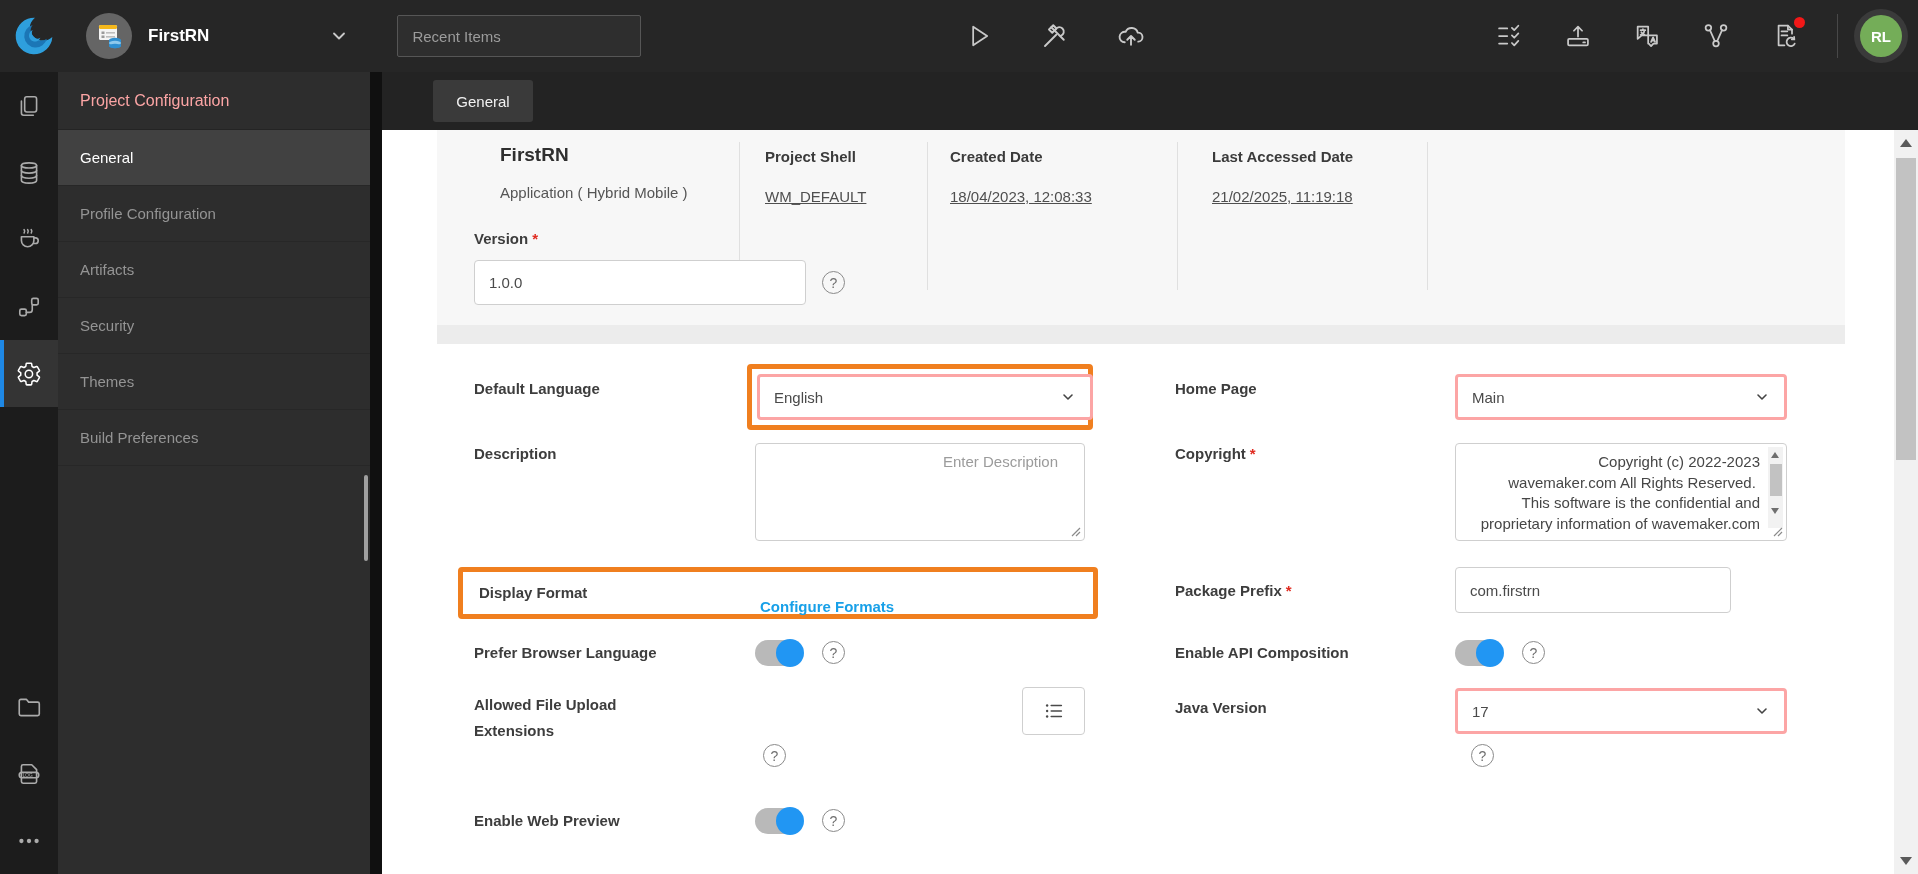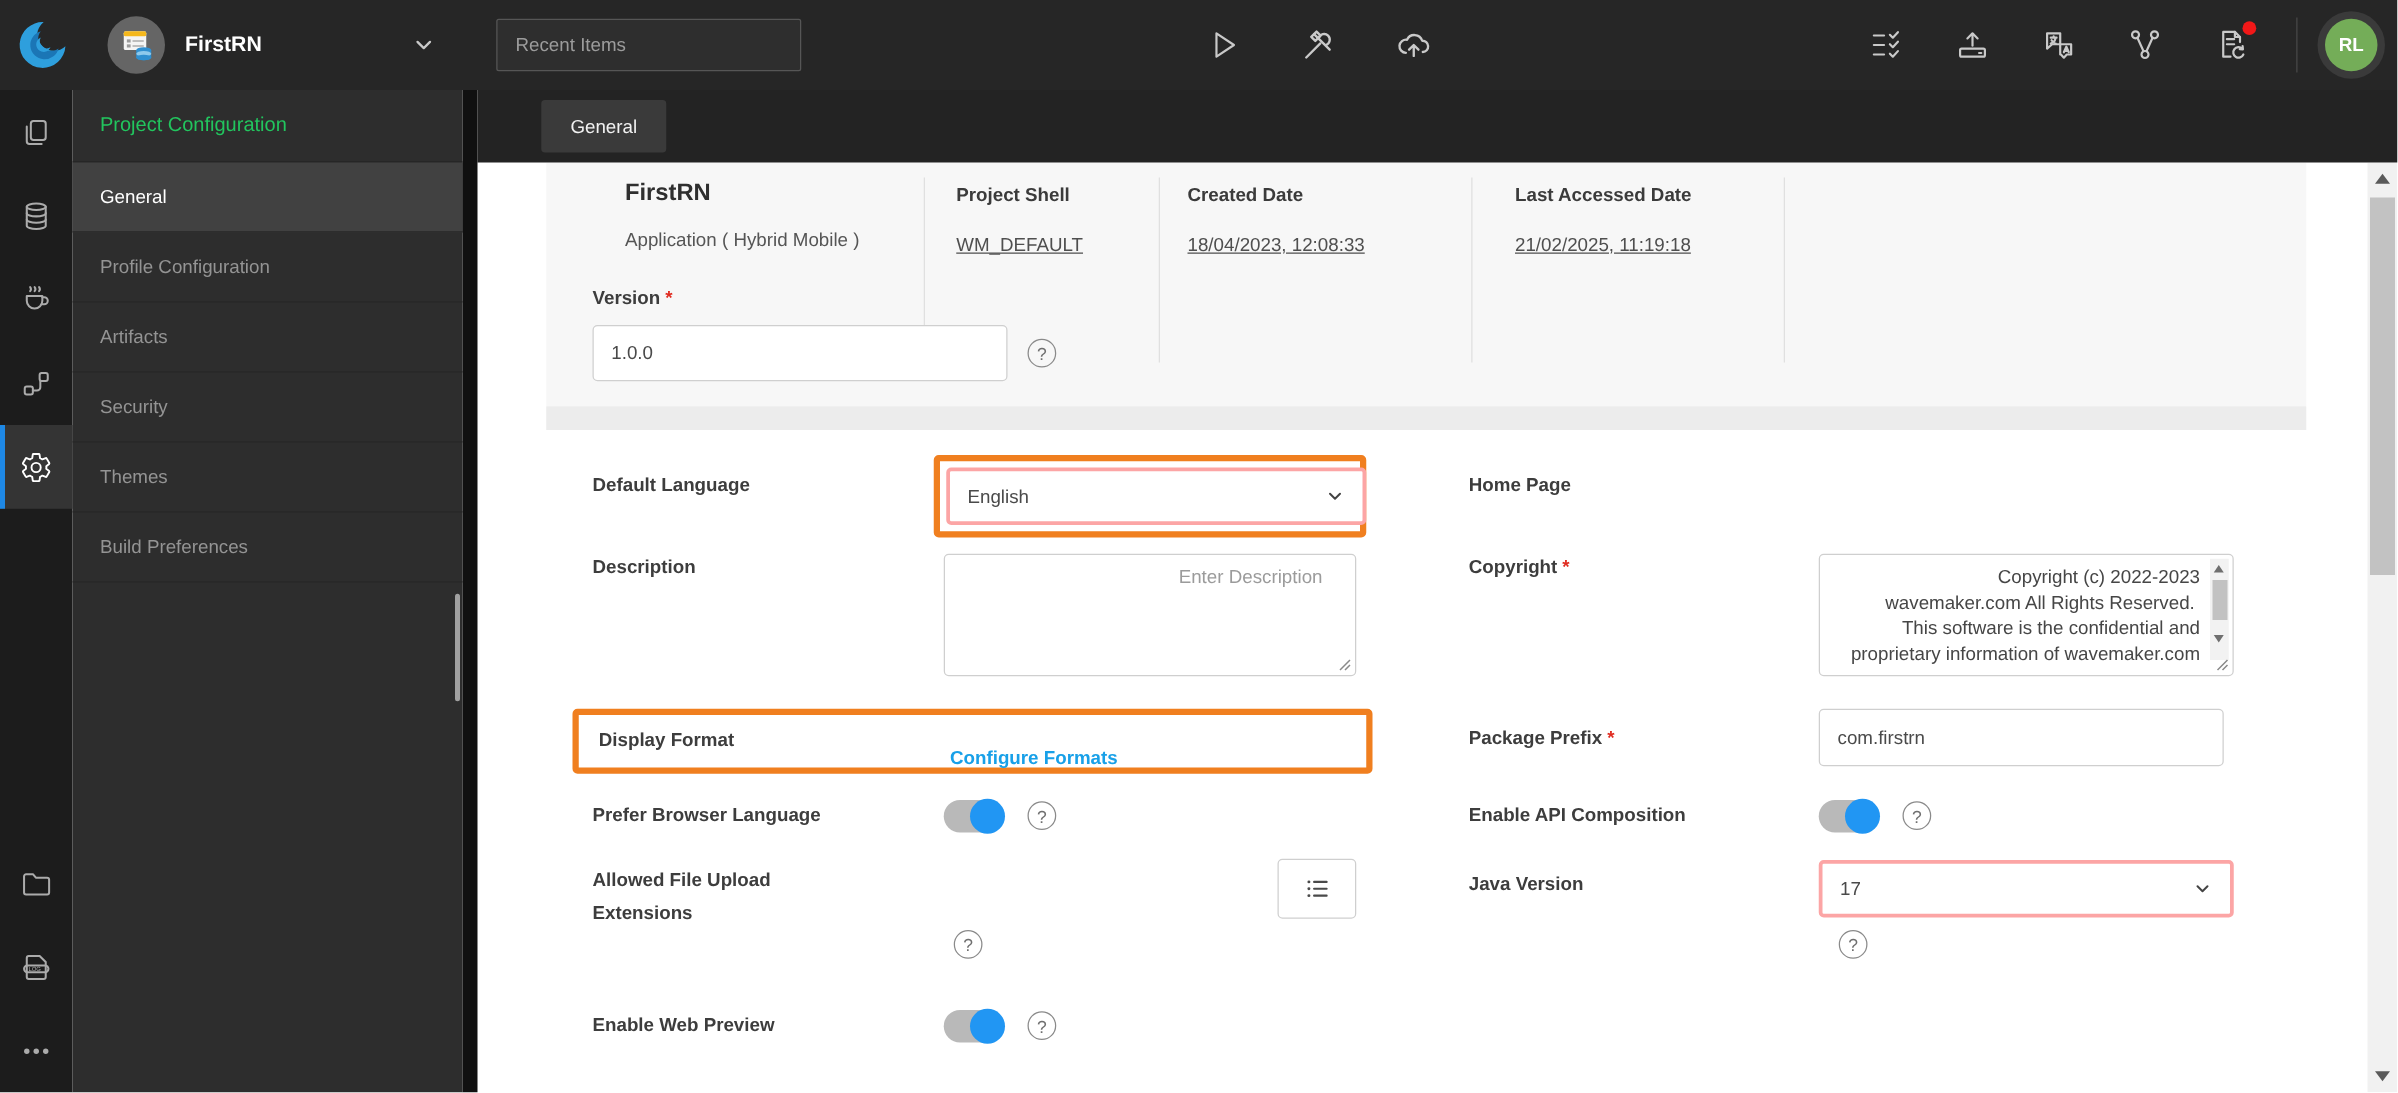--- a/index.html
+++ b/index.html
@@ -35,21 +35,21 @@
           display:flex; flex-direction:column; z-index:20; }
   .rail-item { width:58px; height:67px; display:flex; align-items:center; justify-content:center;
                position:relative; cursor:pointer; }
   .rail-item.active { background:#343434; }
   .rail-item.active::before { content:''; position:absolute; left:0; top:0; bottom:0; width:4px; background:#1e88e5; }
   .rail-item.active svg.ric { stroke:#ffffff; }
   .rail-spacer { flex:1; }
 
   
   .sidebar { position:absolute; left:58px; top:72px; width:312px; height:802px; background:#2d2d2d; z-index:20; }
-  .sb-header { height:58px; line-height:58px; padding-left:22px; color:#22c55e; font-size:16px;
+  .sb-header { height:58px; line-height:58px; padding-left:22px; color:#fca5a5; font-size:16px;
                border-bottom:1px solid #242424; }
   .sb-item { height:56px; line-height:56px; padding-left:22px; color:#949494; font-size:15px;
              border-bottom:1px solid #272727; cursor:pointer; }
   .sb-item.active { background:#414141; color:#ffffff; }
   .sb-scroll { position:absolute; right:2px; top:403px; width:4px; height:86px; background:rgba(255,255,255,.55); border-radius:2px; }
   .gutter { position:absolute; left:370px; top:72px; width:12px; height:802px; background:#101010; z-index:20; }
 
   
   .tabbar { position:absolute; left:382px; top:72px; width:1536px; height:58px; background:#232323; z-index:10; }
   .tab { position:absolute; left:51px; top:8px; width:100px; height:42px; background:#3a3a3a; border-radius:3px;
@@ -309,20 +309,26 @@
     <div class="lbl" style="left:92px; top:250px">Default Language</div>
     <div class="orange" style="left:365px; top:234px; width:346px; height:66px; padding:5px">
       <div class="sel" style="position:relative; width:336px; height:46px">
         <span>English</span>
         <svg class="ic" width="16" height="16" viewBox="0 0 24 24" style="stroke:#444; stroke-width:2.4">
             <path d="M6 9 l6 6 6-6"></path>
           </svg>
       </div>
     </div>
     <div class="lbl" style="left:793px; top:250px">Home Page</div>
+    <div class="sel" style="left:1073px; top:244px; width:332px">
+      <span>Main</span>
+      <svg class="ic" width="16" height="16" viewBox="0 0 24 24" style="stroke:#444; stroke-width:2.4">
+          <path d="M6 9 l6 6 6-6"></path>
+        </svg>
+    </div>
 
     <div class="lbl" style="left:92px; top:315px">Description</div>
     <div class="tbox" style="left:373px; top:313px; width:330px; height:98px">
       <div class="tbox-text tbox-ph">Enter Description</div>
       <svg class="grip" width="10" height="10" viewBox="0 0 10 10">
           <path d="M9 1 L1 9 M9 5 L5 9" stroke="#8a8a8a" stroke-width="1.2"></path>
         </svg>
     </div>
     <div class="lbl" style="left:793px; top:315px">
       <span>Copyright</span><span class="req">*</span>
@@ -341,21 +347,21 @@
         </svg>
     </div>
 
     <div class="orange" style="left:76px; top:437px; width:640px; height:52px">
       <div class="lbl" style="left:16px; top:12px">Display Format</div>
       <div class="link" style="position:absolute; left:297px; top:12px">Configure Formats</div>
     </div>
     <div class="lbl" style="left:793px; top:452px">
       <span>Package Prefix</span><span class="req">*</span>
     </div>
-    <input class="inp" style="left: 1073px; top: 437px; width: 324px;" value="com.firstrn">
+    <input class="inp" style="left: 1073px; top: 437px; width: 276px;" value="com.firstrn">
 
     <div class="lbl" style="left:92px; top:514px">Prefer Browser Language</div>
     <div class="tgl" style="left:373px; top:510px"></div>
     <div class="help" style="left:440px; top:511px">?</div>
 
     <div class="lbl" style="left:793px; top:514px">Enable API Composition</div>
     <div class="tgl" style="left:1073px; top:510px"></div>
     <div class="help" style="left:1140px; top:511px">?</div>
 
     <div class="lbl" style="left:92px; top:562px; width:190px; line-height:26px">Allowed File Upload Extensions</div>

